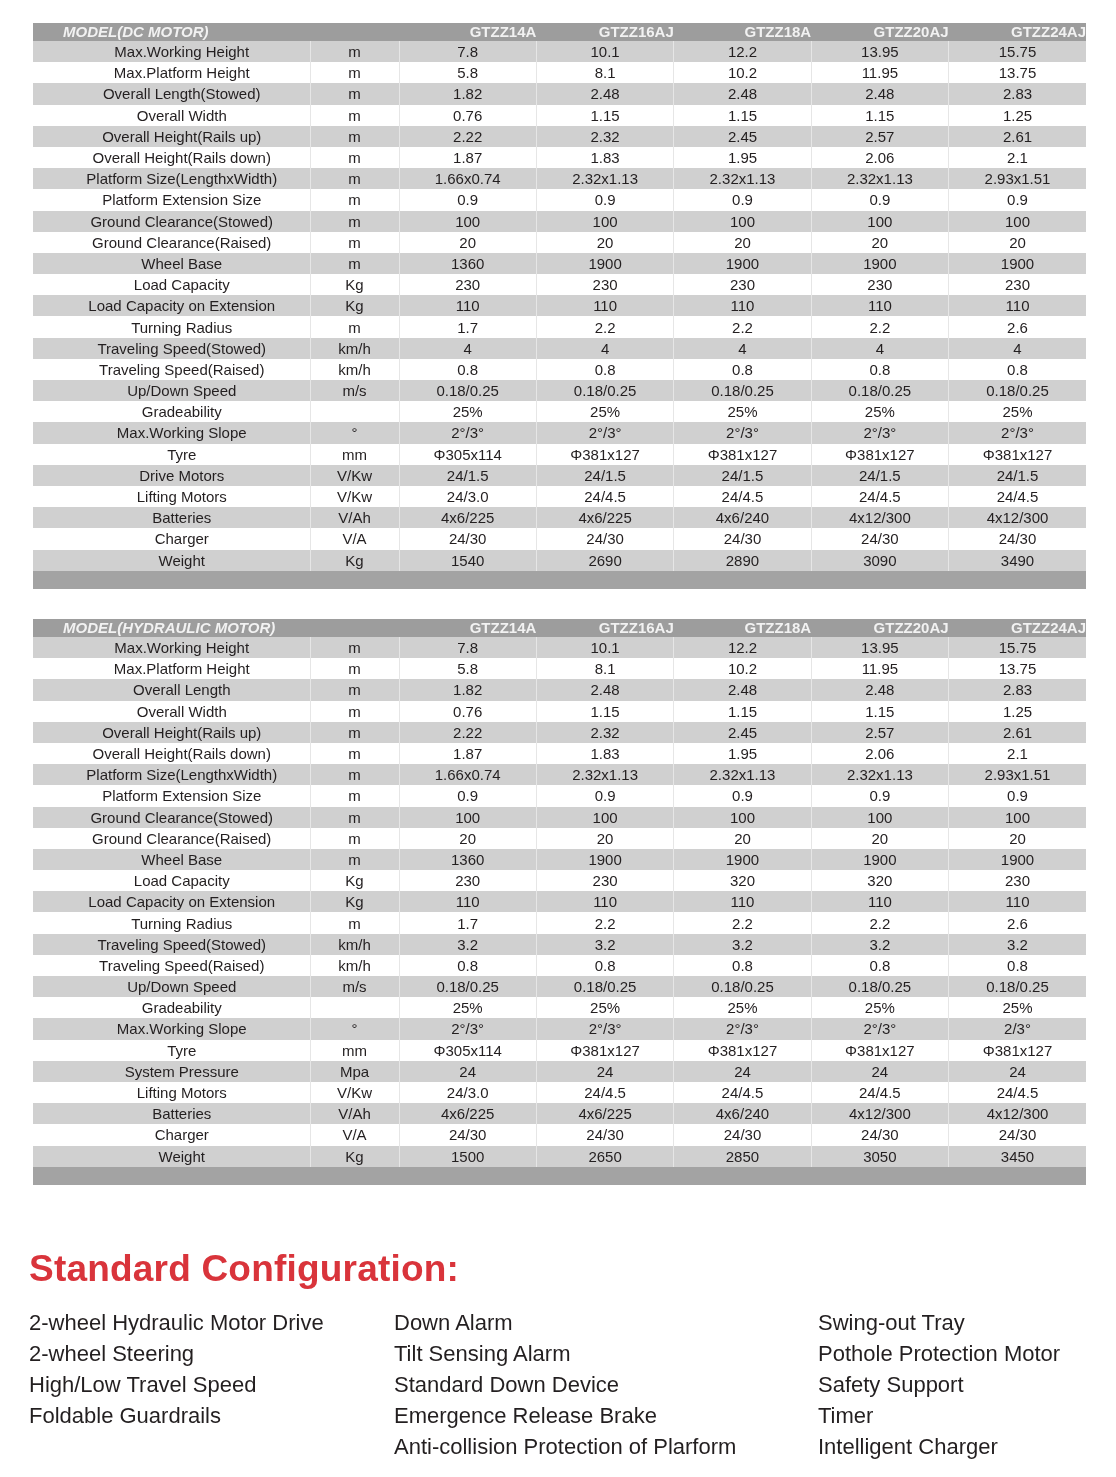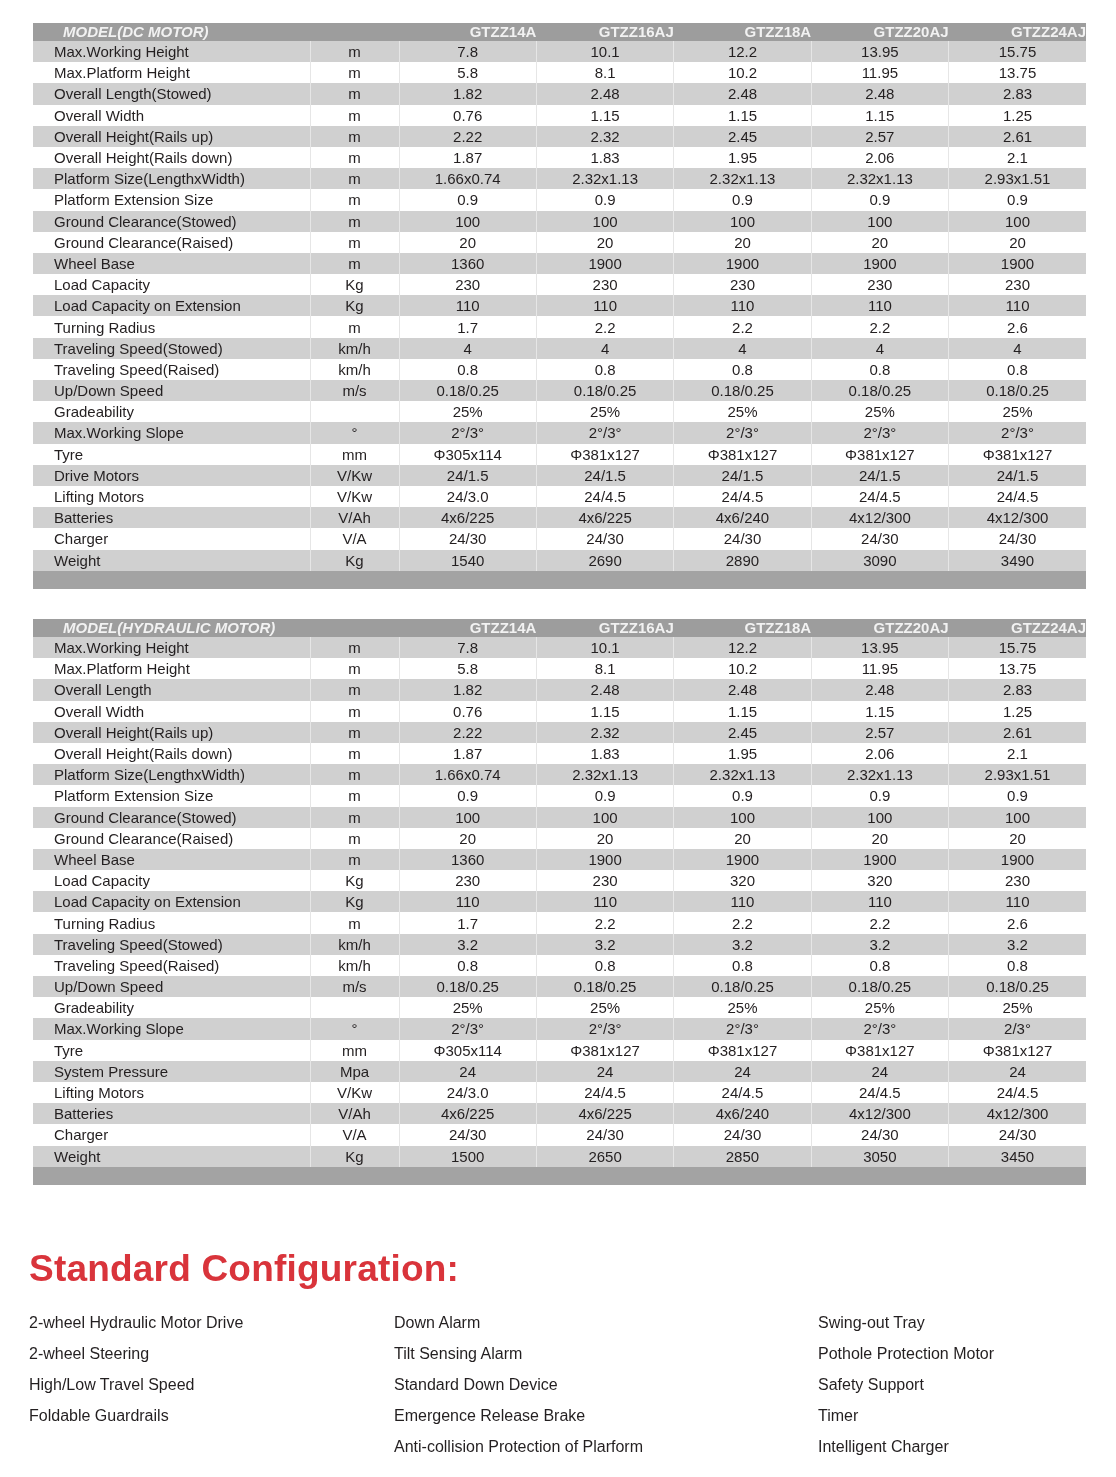--- a/index.html
+++ b/index.html
@@ -7,31 +7,31 @@
          font-family:"Liberation Sans", "DejaVu Sans", sans-serif; color:#231f20; }
   .spec-table { position:absolute; left:33px; width:1053px; border-collapse:collapse; table-layout:fixed; }
   .spec-table td, .spec-table th { height:21.2px; padding:0; font-size:15px; line-height:21px;
          border-left:1px solid #e6e6e6; white-space:nowrap; overflow:hidden; }
   .spec-table td:first-child, .spec-table th:first-child { border-left:none; }
   .spec-table thead th { background:#9d9d9d; color:#f2f2f2; font-weight:bold; font-size:15px;
          text-align:right; border-left:none; height:18px; line-height:18px; }
   .spec-table thead th.model-h { text-align:left; padding-left:30px;font-style:italic; }
   .spec-table tbody tr:nth-child(odd) td { background:#d0d0d0; }
   .spec-table tbody tr:nth-child(even) td { background:#ffffff; }
-  .spec-table td.lbl { text-align:left; padding-left:21px; }
+  .spec-table td.lbl { text-align:center; padding-left:21px; }
   .spec-table td.unit, .spec-table td.val { text-align:center; }
   .spec-table tfoot td { background:#a3a3a3; height:18px; border-left:none; }
   #tbl-dc { top:23px; }
   #tbl-hyd { top:619px; }
   col.c-lbl { width:277px; } col.c-unit { width:89px; } col.c-val { width:137.4px; }
 
   .config-title { position:absolute; left:29px; top:1248px; margin:0; font-size:37px; font-weight:bold;
          color:#d9343b; letter-spacing:0.2px; }
   .config-col { position:absolute; top:1307px; margin:0; padding:0; list-style:none; }
-  .config-col li { font-size:16px; line-height:31px; color:#231f20; }
+  .config-col li { font-size:22px; line-height:31px; color:#231f20; }
   #cfg-col-1 { left:29px; } #cfg-col-2 { left:394px; } #cfg-col-3 { left:818px; }
 </style>
 </head>
 <body>
 
 <table class="spec-table" id="tbl-dc">
   <colgroup>
       <col class="c-lbl">
       <col class="c-unit">
       <col class="c-val">

